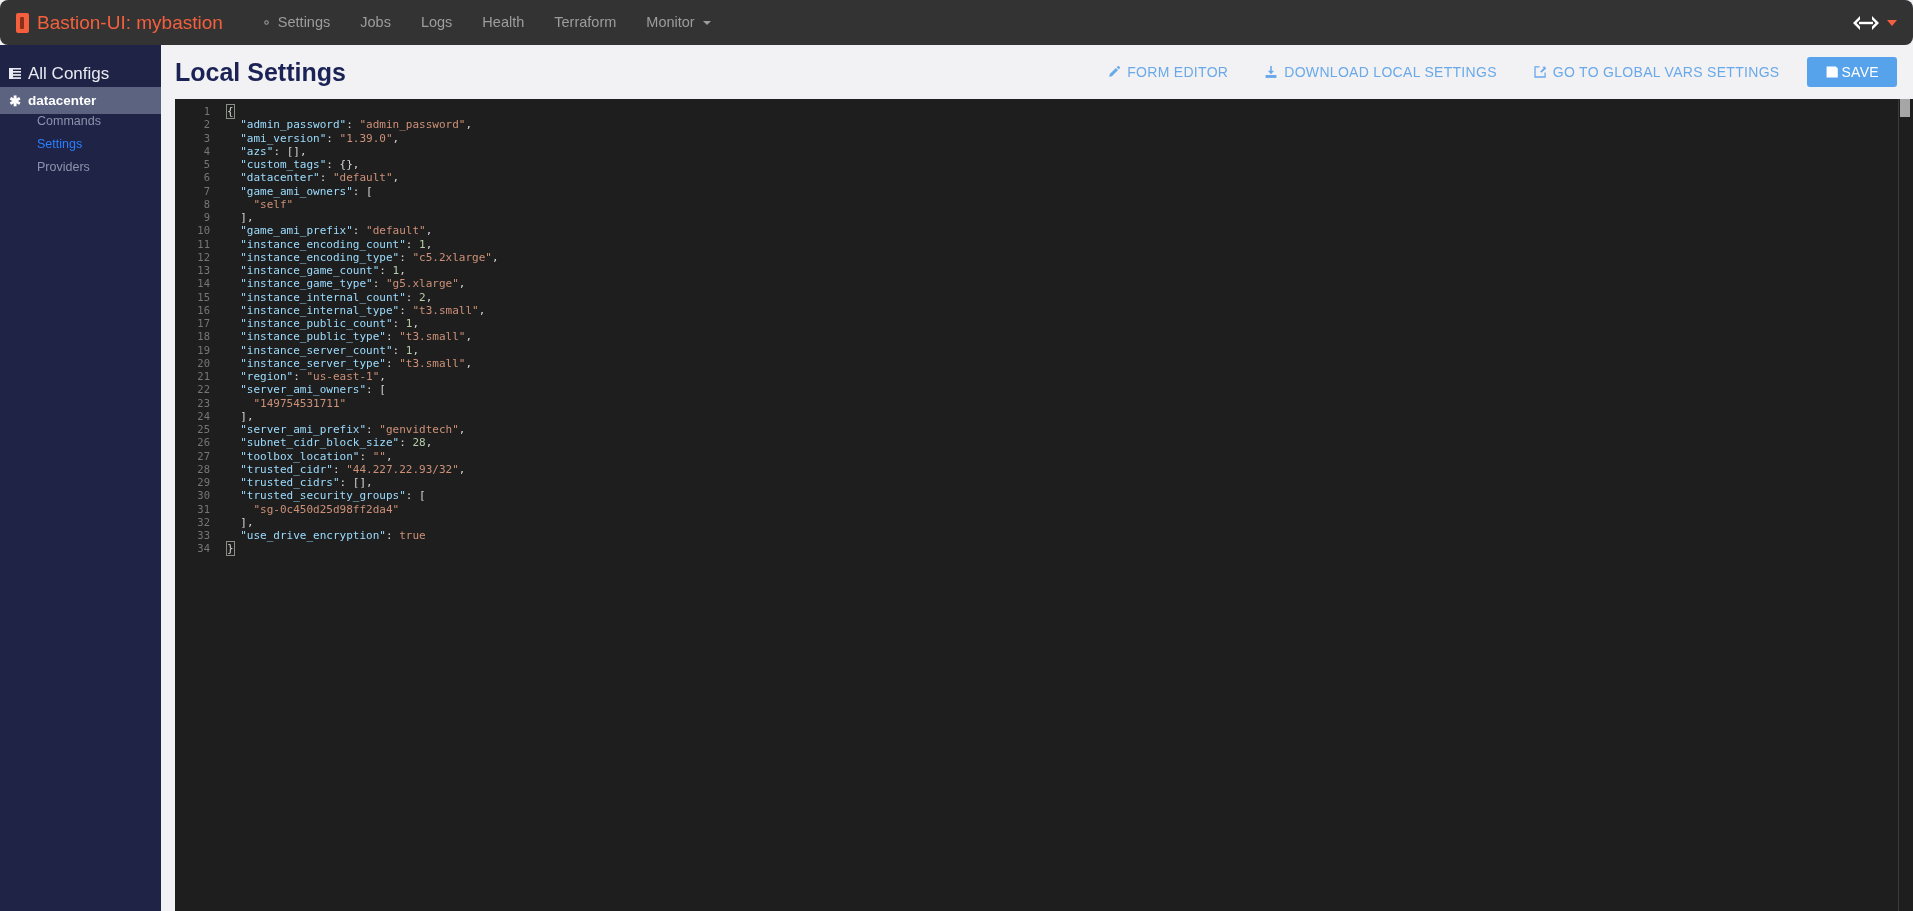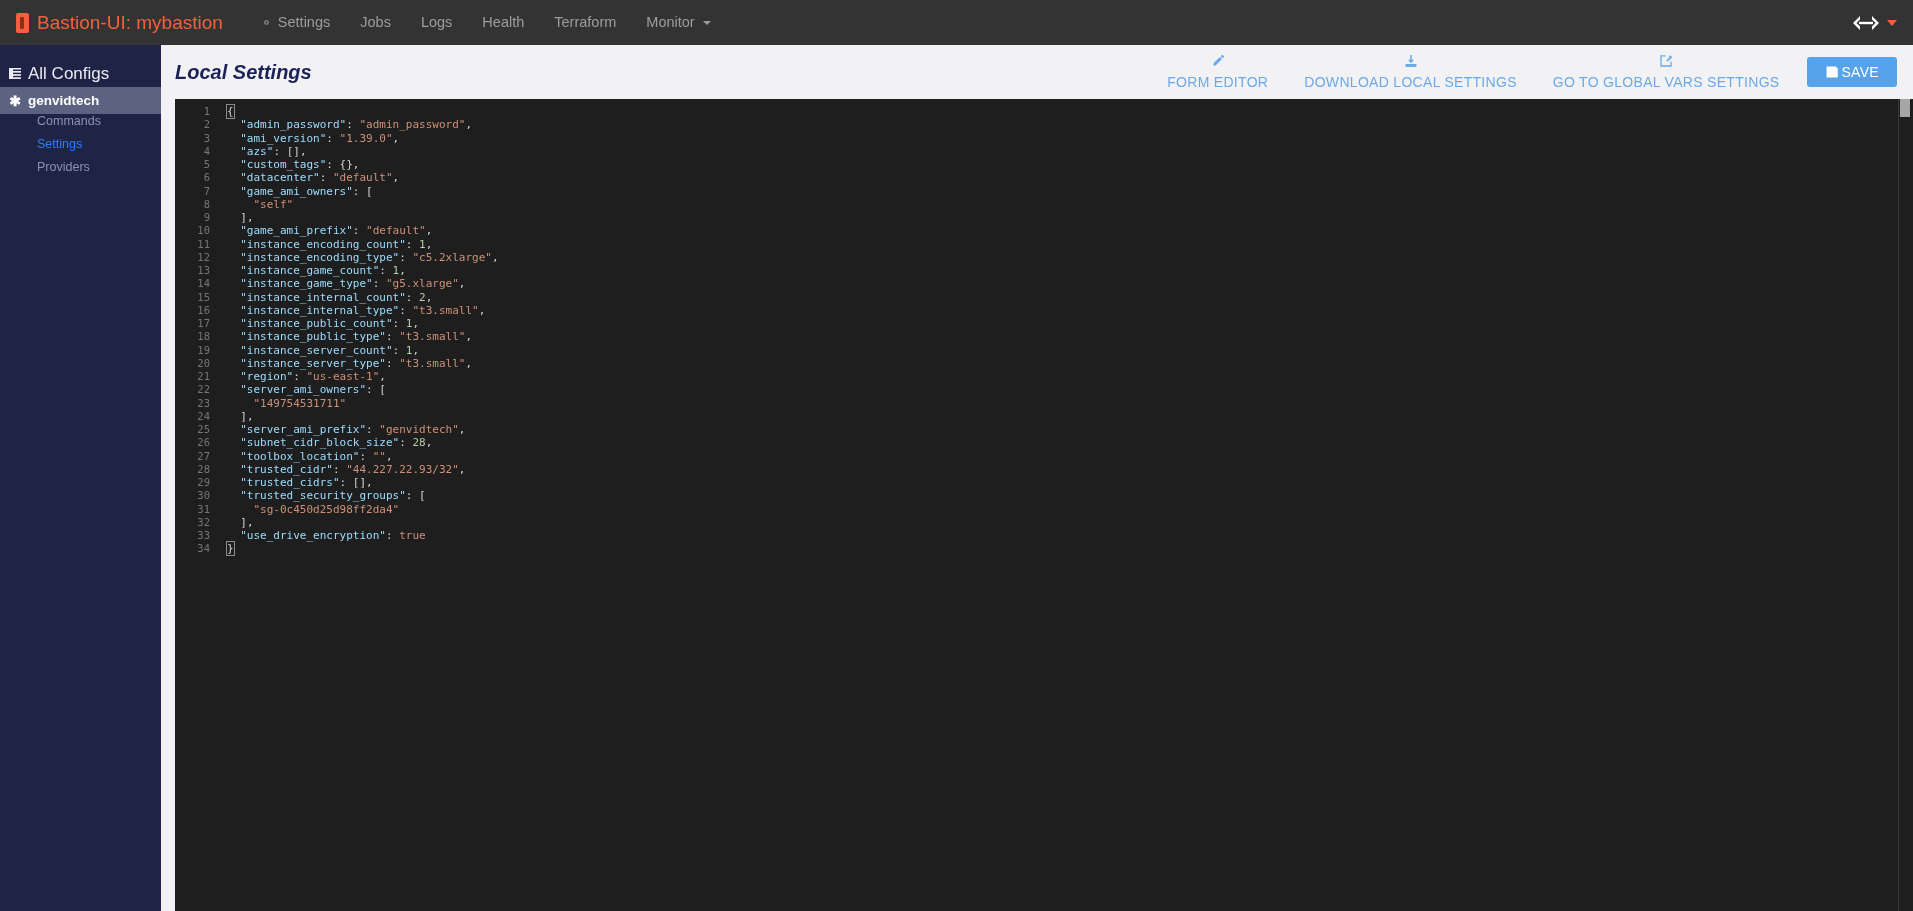--- a/index.html
+++ b/index.html
@@ -9,21 +9,21 @@
     overflow: hidden;
     background: #f2f2f4;
     font-family: "Liberation Sans", sans-serif;
   }
 
   
   .navbar {
     position: absolute; top: 0; left: 0;
     width: 1913px; height: 45px;
     background: #333333;
-    display: flex; align-items: center;
+    display: flex; align-items: center; border-radius: 8px;
   }
   .brand {
     display: flex; align-items: center;
     margin-left: 16px; margin-right: 22px;
     gap: 8px;
   }
   .brand-icon {
     width: 13px; height: 20px;
     background: #f4603e;
     border-radius: 2px;
@@ -141,43 +141,41 @@
     width: 1752px; height: 866px;
     background: #f2f2f4;
   }
   .page-header {
     height: 54px;
     display: flex; align-items: center;
     padding: 0 16px 0 14px;
     position: relative;
   }
   .page-title {
-    font-size: 20px;
+    font-size: 25px;
     font-weight: bold;
     color: #1b2356;
     white-space: nowrap;
-    font-style: italic;
   }
   .header-actions {
     margin-left: auto;
     display: flex; align-items: center;
     gap: 0px;
   }
   .hdr-btn {
     color: #6aa9e9;
     font-size: 14px;
     letter-spacing: 0.3px;
     padding: 0 18px;
     display: inline-flex; align-items: center; gap: 6px;
     cursor: pointer;
     white-space: nowrap;
     background: transparent;
     border: none;
     font-family: "Liberation Sans", sans-serif;
-    flex-direction: column;
   }
   .save-btn {
     background: #56a3eb;
     color: #ffffff;
     font-size: 14px;
     letter-spacing: 0.3px;
     border: none;
     border-radius: 3px;
     height: 30px;
     padding: 0 18px;
@@ -303,21 +301,21 @@
   </div>
 </div>
 
 <div class="sidebar">
   <div class="side-row all-configs">
     <span class="list-icon"></span>
     <span>All Configs</span>
   </div>
   <div class="side-row cluster">
     <span class="asterisk-icon">✱</span>
-    <span>genvidtech</span>
+    <span>datacenter</span>
   </div>
   <div class="side-sub">
     <span>Commands</span>
   </div>
   <div class="side-sub active">
     <span>Settings</span>
   </div>
   <div class="side-sub">
     <span>Providers</span>
   </div>

